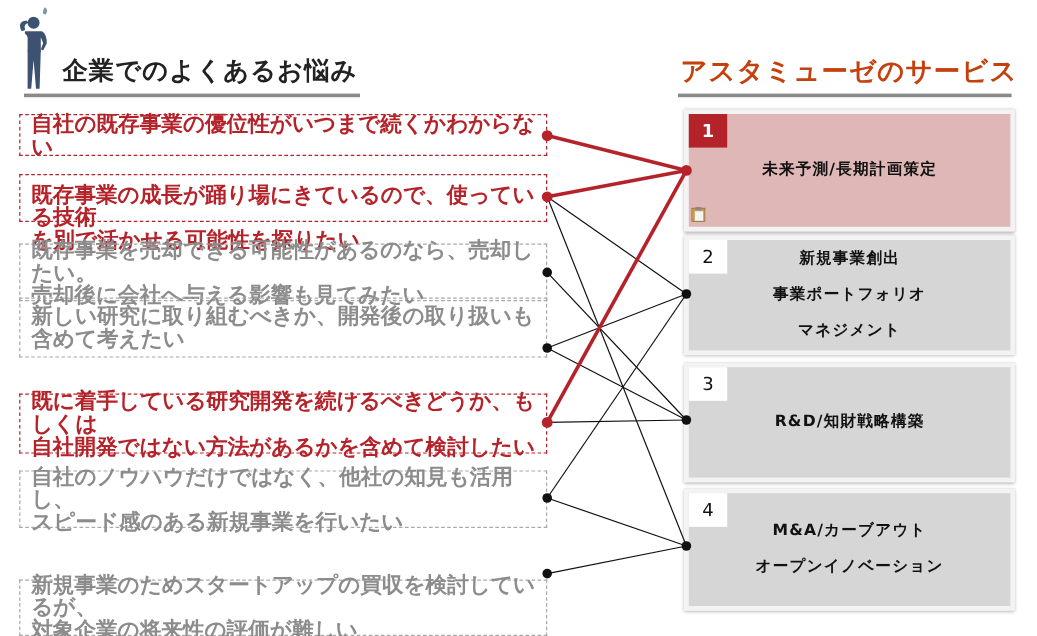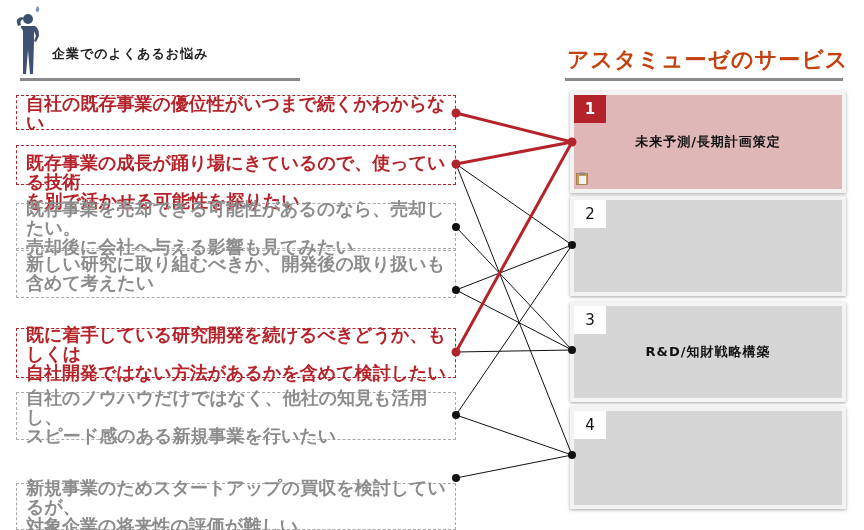--- a/index.html
+++ b/index.html
@@ -1,19 +1,19 @@
 <!DOCTYPE html>
 <html><head>
 <meta charset="utf-8">
 <style>
   html, body { margin:0; padding:0; }
   body { width:864px; height:530px; position:relative; background:#ffffff; overflow:hidden;
          font-family:"DejaVu Sans", "Liberation Sans", sans-serif; }
   .person { position:absolute; left:12px; top:4px; width:30px; height:72px; }
-  .header-left { position:absolute; left:52px; top:45px; font-size:13px; font-weight:bold; color:#222; letter-spacing:1px; }
+  .header-left { position:absolute; left:52px; top:45px; font-size:21px; font-weight:bold; color:#222; letter-spacing:1px; }
   .rule-left { position:absolute; left:20px; top:78px; width:280px; height:3px; background:#8a8a8a; }
   .header-right { position:absolute; left:567px; top:45px; font-size:22px; font-weight:bold; color:#c2410c; letter-spacing:1px;text-align:right; }
   .rule-right { position:absolute; left:565px; top:78px; width:278px; height:3px; background:#8a8a8a; }
 
   .concern { position:absolute; left:16px; width:440px; box-sizing:border-box;
              border:1px dashed #a8a8a8; padding:5px 9px; font-size:18px; font-weight:bold;
              line-height:19px; color:#8c8c8c; display:flex; align-items:center; }
   .concern.hl { border-color:#b5232a; color:#b5232a; }
 
   .svc { position:absolute; left:570px; width:276px; box-sizing:border-box;
@@ -78,27 +78,32 @@
     <div class="svc hl" style="top: 91px; height: 102px;">
       <div class="title">未来予測/長期計画策定</div>
       <div class="num">1</div>
       <svg class="clip" viewBox="0 0 12 13">
         <rect x="0.5" y="1.5" width="11" height="11" fill="#c89a55" stroke="#8a6a3a" stroke-width="0.6"></rect>
         <rect x="3" y="4" width="7" height="8" fill="#f4f4f4"></rect>
         <rect x="3.5" y="0.5" width="5" height="2.5" fill="#888"></rect>
       </svg>
     </div>
     <div class="svc" style="top: 196px; height: 100px;">
+      <div class="title">新規事業創出
+事業ポートフォリオ
+マネジメント</div>
       <div class="num">2</div>
     </div>
     <div class="svc" style="top: 302px; height: 100px;">
       <div class="title">R&amp;D/知財戦略構築</div>
       <div class="num">3</div>
     </div>
     <div class="svc" style="top: 407px; height: 102px;">
+      <div class="title">M&amp;A/カーブアウト
+オープンイノベーション</div>
       <div class="num">4</div>
     </div>
   </div>
 
 <svg class="links" id="links">
     <line x1="456" y1="164" x2="572" y2="245" stroke="#111111" stroke-width="1"></line>
     <line x1="456" y1="164" x2="572" y2="455" stroke="#111111" stroke-width="1"></line>
     <line x1="456" y1="227" x2="572" y2="350" stroke="#111111" stroke-width="1"></line>
     <line x1="456" y1="290" x2="572" y2="245" stroke="#111111" stroke-width="1"></line>
     <line x1="456" y1="290" x2="572" y2="350" stroke="#111111" stroke-width="1"></line>

